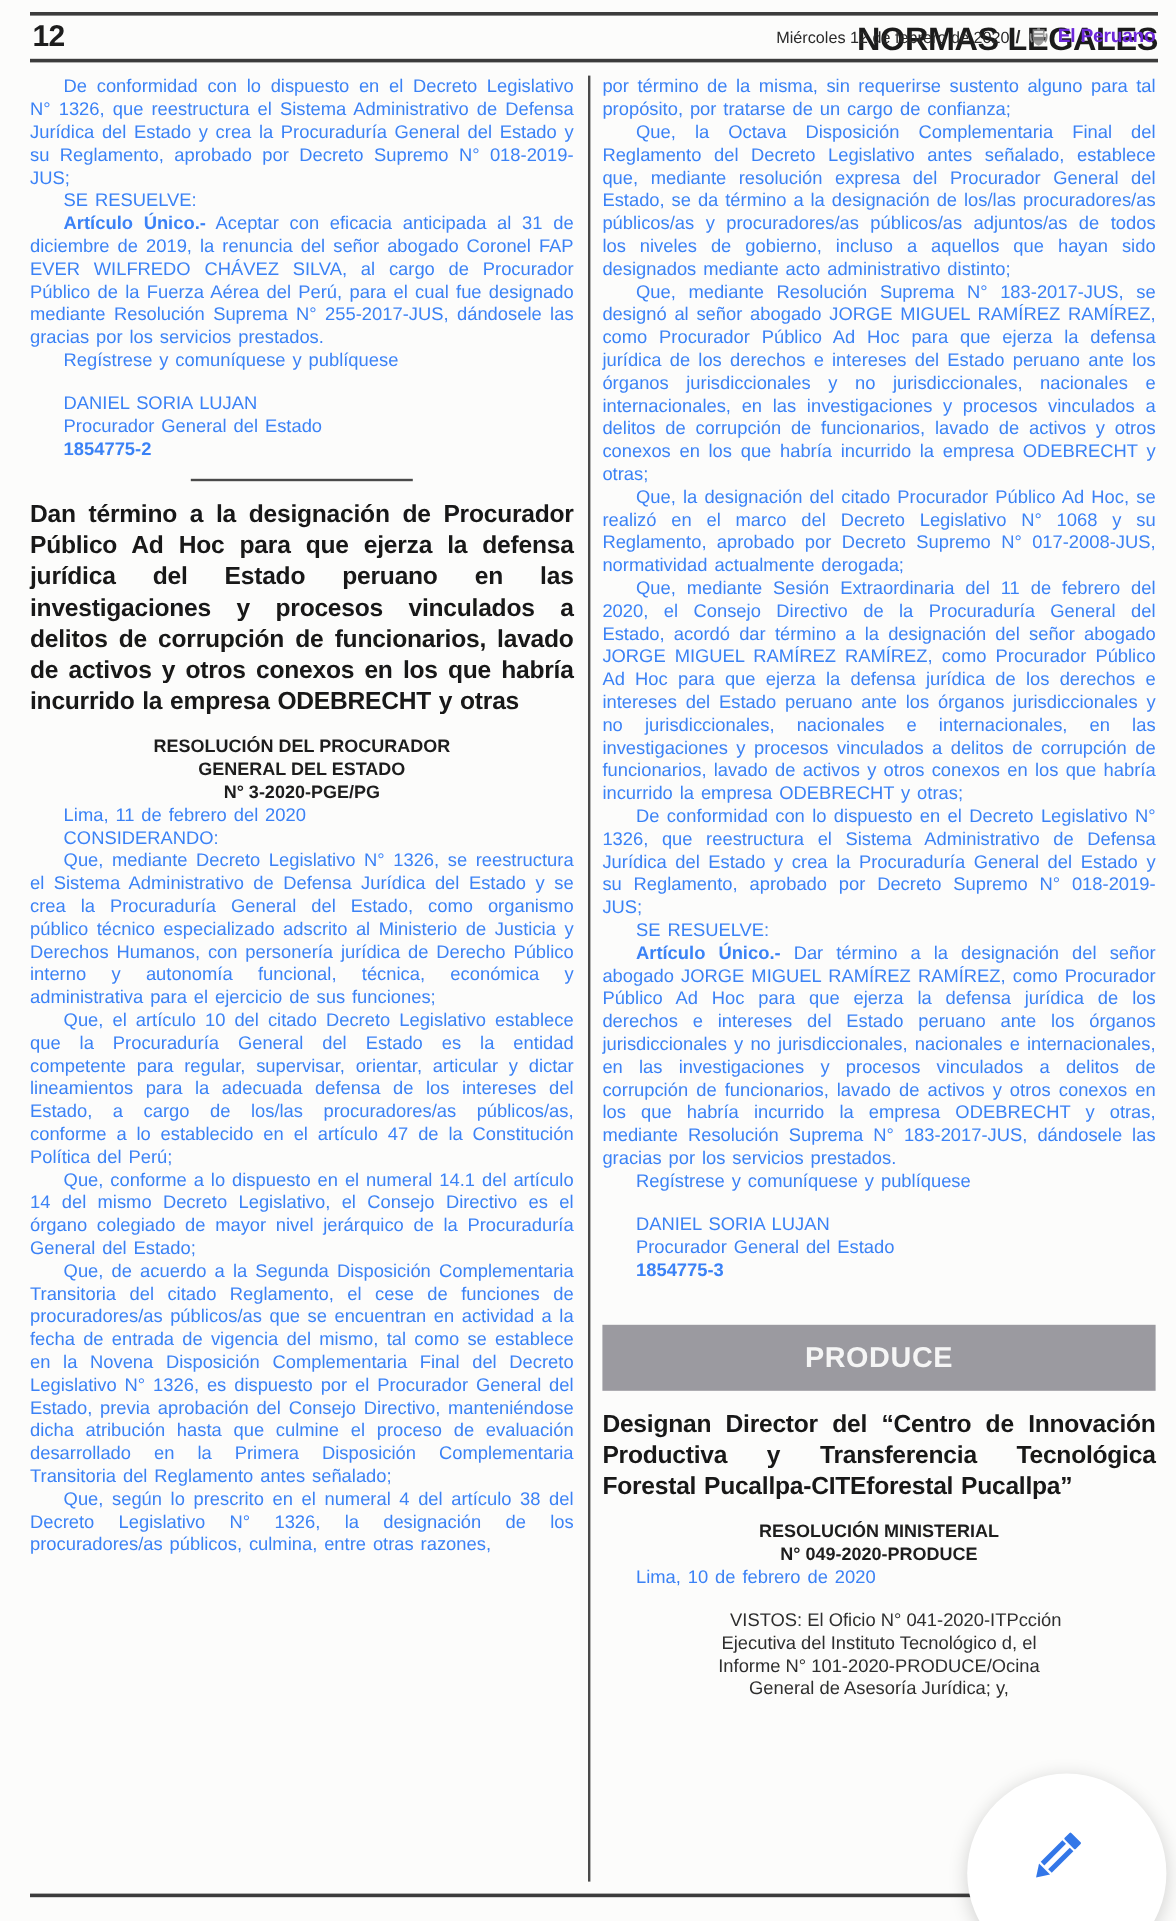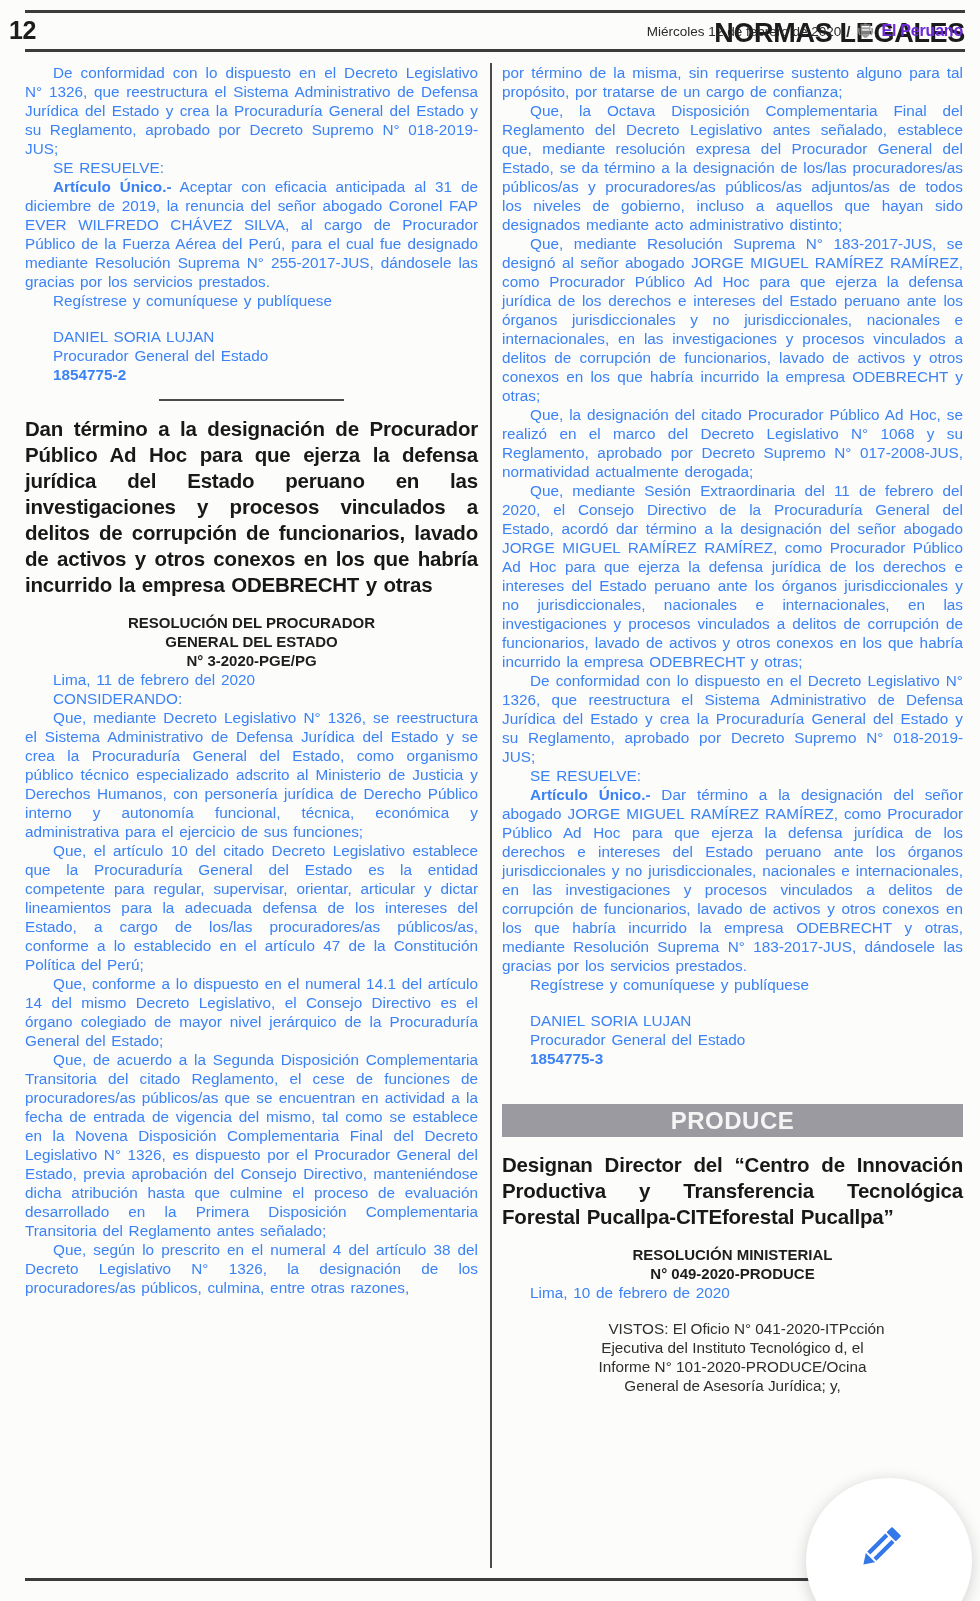--- a/index.html
+++ b/index.html
@@ -10,21 +10,21 @@
   }
   .page{
     position:relative;width:980px;height:1601px;overflow:hidden;
     background:#fcfcfb;color:#2e2e2e;
   }
   
   .rule{position:absolute;left:25px;right:15px;height:3px;background:#3c3c3c;}
   .rule.top{top:10px;}
   .rule.under-header{top:49px;}
   .rule.bottom{top:1578px;z-index:2;}
-  .header-row{position:absolute;left:7px;right:15px;top:13px;height:32px;}
+  .header-row{position:absolute;left:25px;right:15px;top:13px;height:32px;}
   .page-num{position:absolute;left:2px;top:3px;font-size:25px;font-weight:bold;color:#1d1d1d;letter-spacing:-0.5px;}
   .header-title{position:absolute;left:0;right:0;top:5px;text-align:right;font-size:27px;font-weight:bold;color:#1b1b1b;letter-spacing:-0.3px;}
   .header-right{position:absolute;right:2px;top:8px;display:flex;align-items:center;gap:5px;}
   .header-date{font-size:13.5px;color:#2a2a2a;}
   .header-slash{font-size:15px;font-weight:bold;color:#2a2a2a;}
   .brand{font-size:16px;font-weight:bold;color:#6d28d9;letter-spacing:-0.2px;}
   .logo{width:21px;height:20px;display:inline-block;}
   
   .columns{position:absolute;left:25px;top:63px;width:940px;display:flex;}
   .col-left{width:453px;}
@@ -37,21 +37,21 @@
   .bold{font-weight:bold;color:#1f1f1f;}
   .sig p{text-align:left;}
   .center-rule{width:185px;height:2px;background:#4a4a4a;margin:15px auto 0 auto;}
   .section-heading{
     margin:15px 0 0 0;font-size:20.5px;line-height:26px;font-weight:bold;
     color:#181818;text-align:justify;letter-spacing:-0.2px;word-spacing:1px;
   }
   .res-title{margin-top:15px;text-align:center;font-weight:bold;color:#1d1d1d;}
   .res-title p{margin:0;font-size:15px;line-height:19px;}
   .produce-banner{
-    margin-top:36px;height:33px;background:#9b9aa0;
+    margin-top:36px;height:55px;background:#9b9aa0;
     display:flex;align-items:center;justify-content:center;
     color:#f5f5f5;font-size:24px;font-weight:bold;letter-spacing:0.5px;
   }
   .vistos{margin-top:17px;}
   .vline{display:flex;justify-content:center;font-size:15.3px;line-height:19px;color:#2e2e2e;}
   .vline.first .frag-left{padding-left:28px;}
   
   .fab{
     position:absolute;left:806px;top:1478px;width:166px;height:166px;
     border-radius:50%;background:#ffffff;

